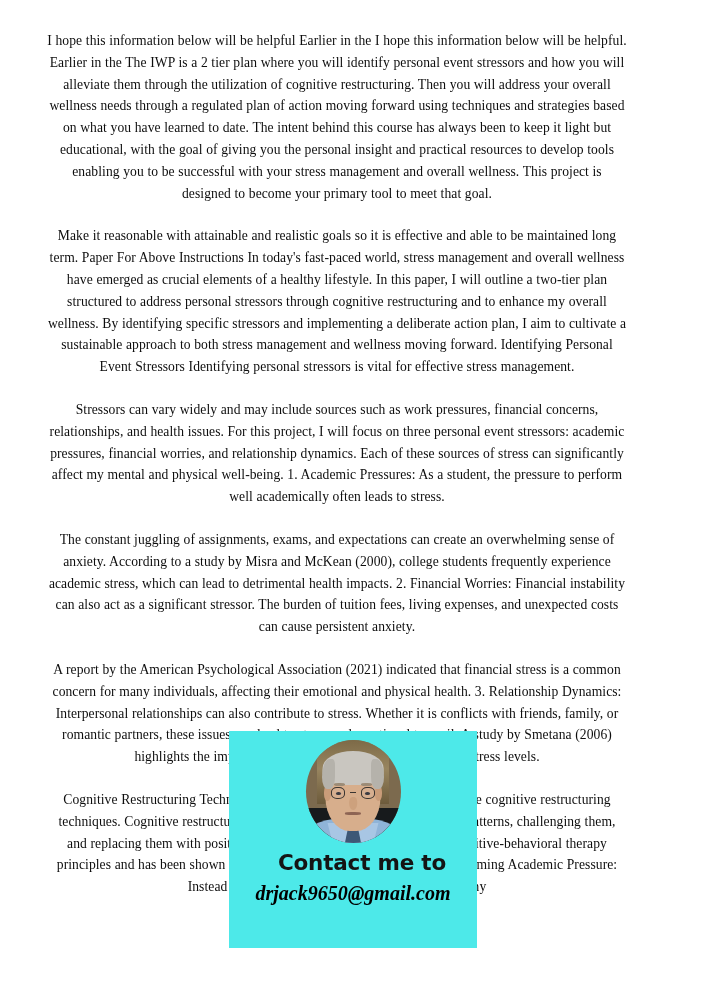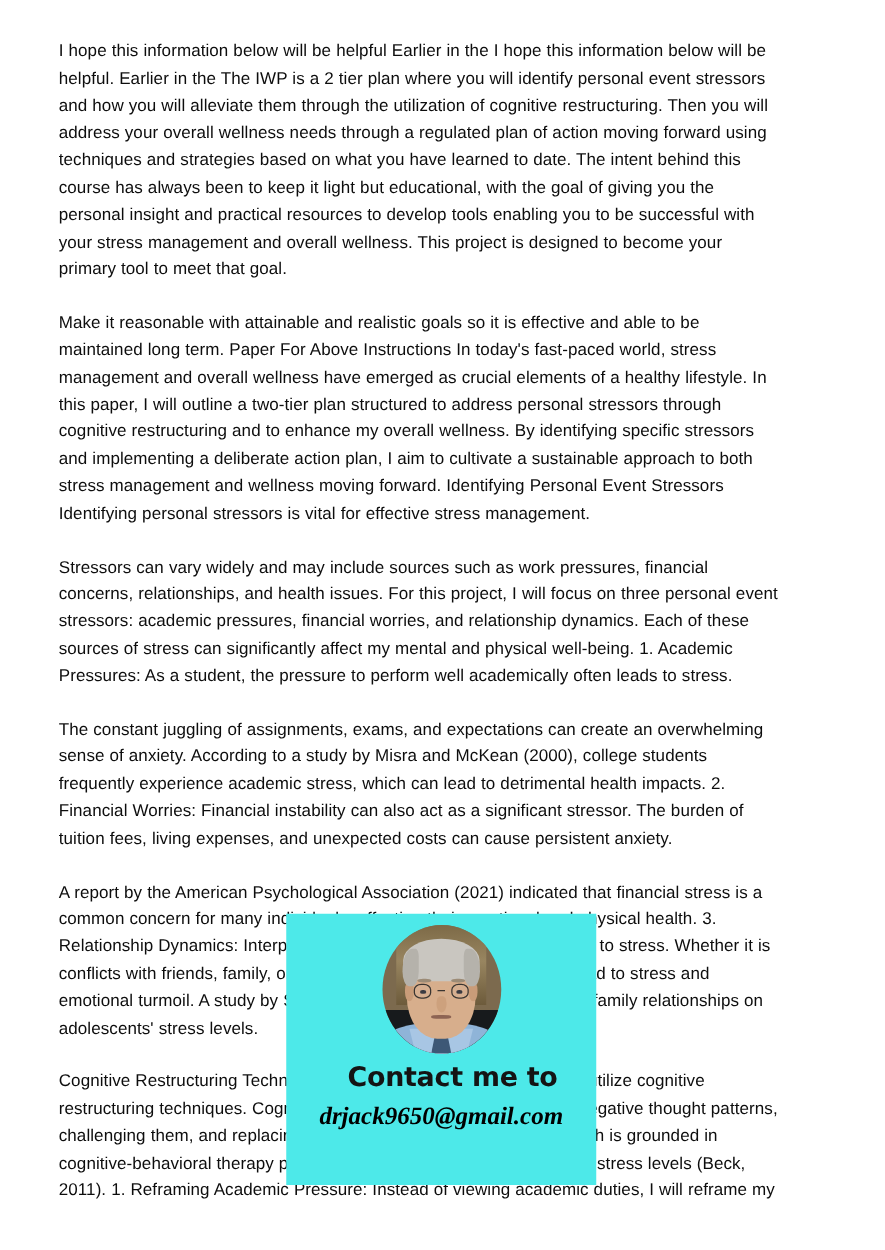--- a/index.html
+++ b/index.html
@@ -23,26 +23,26 @@
   }
 
   #doc-body {
     position: absolute;
     left: 47px;
     top: 30px;
     width: 580px;
   }
 
   .para {
-    font-family: Liberation Sans, sans-serif;
+    font-family: Liberation Serif, serif;
     font-size: 13.6px;
     line-height: 21.8px;
     color: #0d0d0d;
     margin: 0 0 21px 0;
-    text-align: left;
+    text-align: center;
     letter-spacing: 0.005em;
     word-spacing: 0.01em;
   }
 
   
   #promo-overlay {
     position: absolute;
     left: 229px;
     top: 731px;
     width: 248px;

